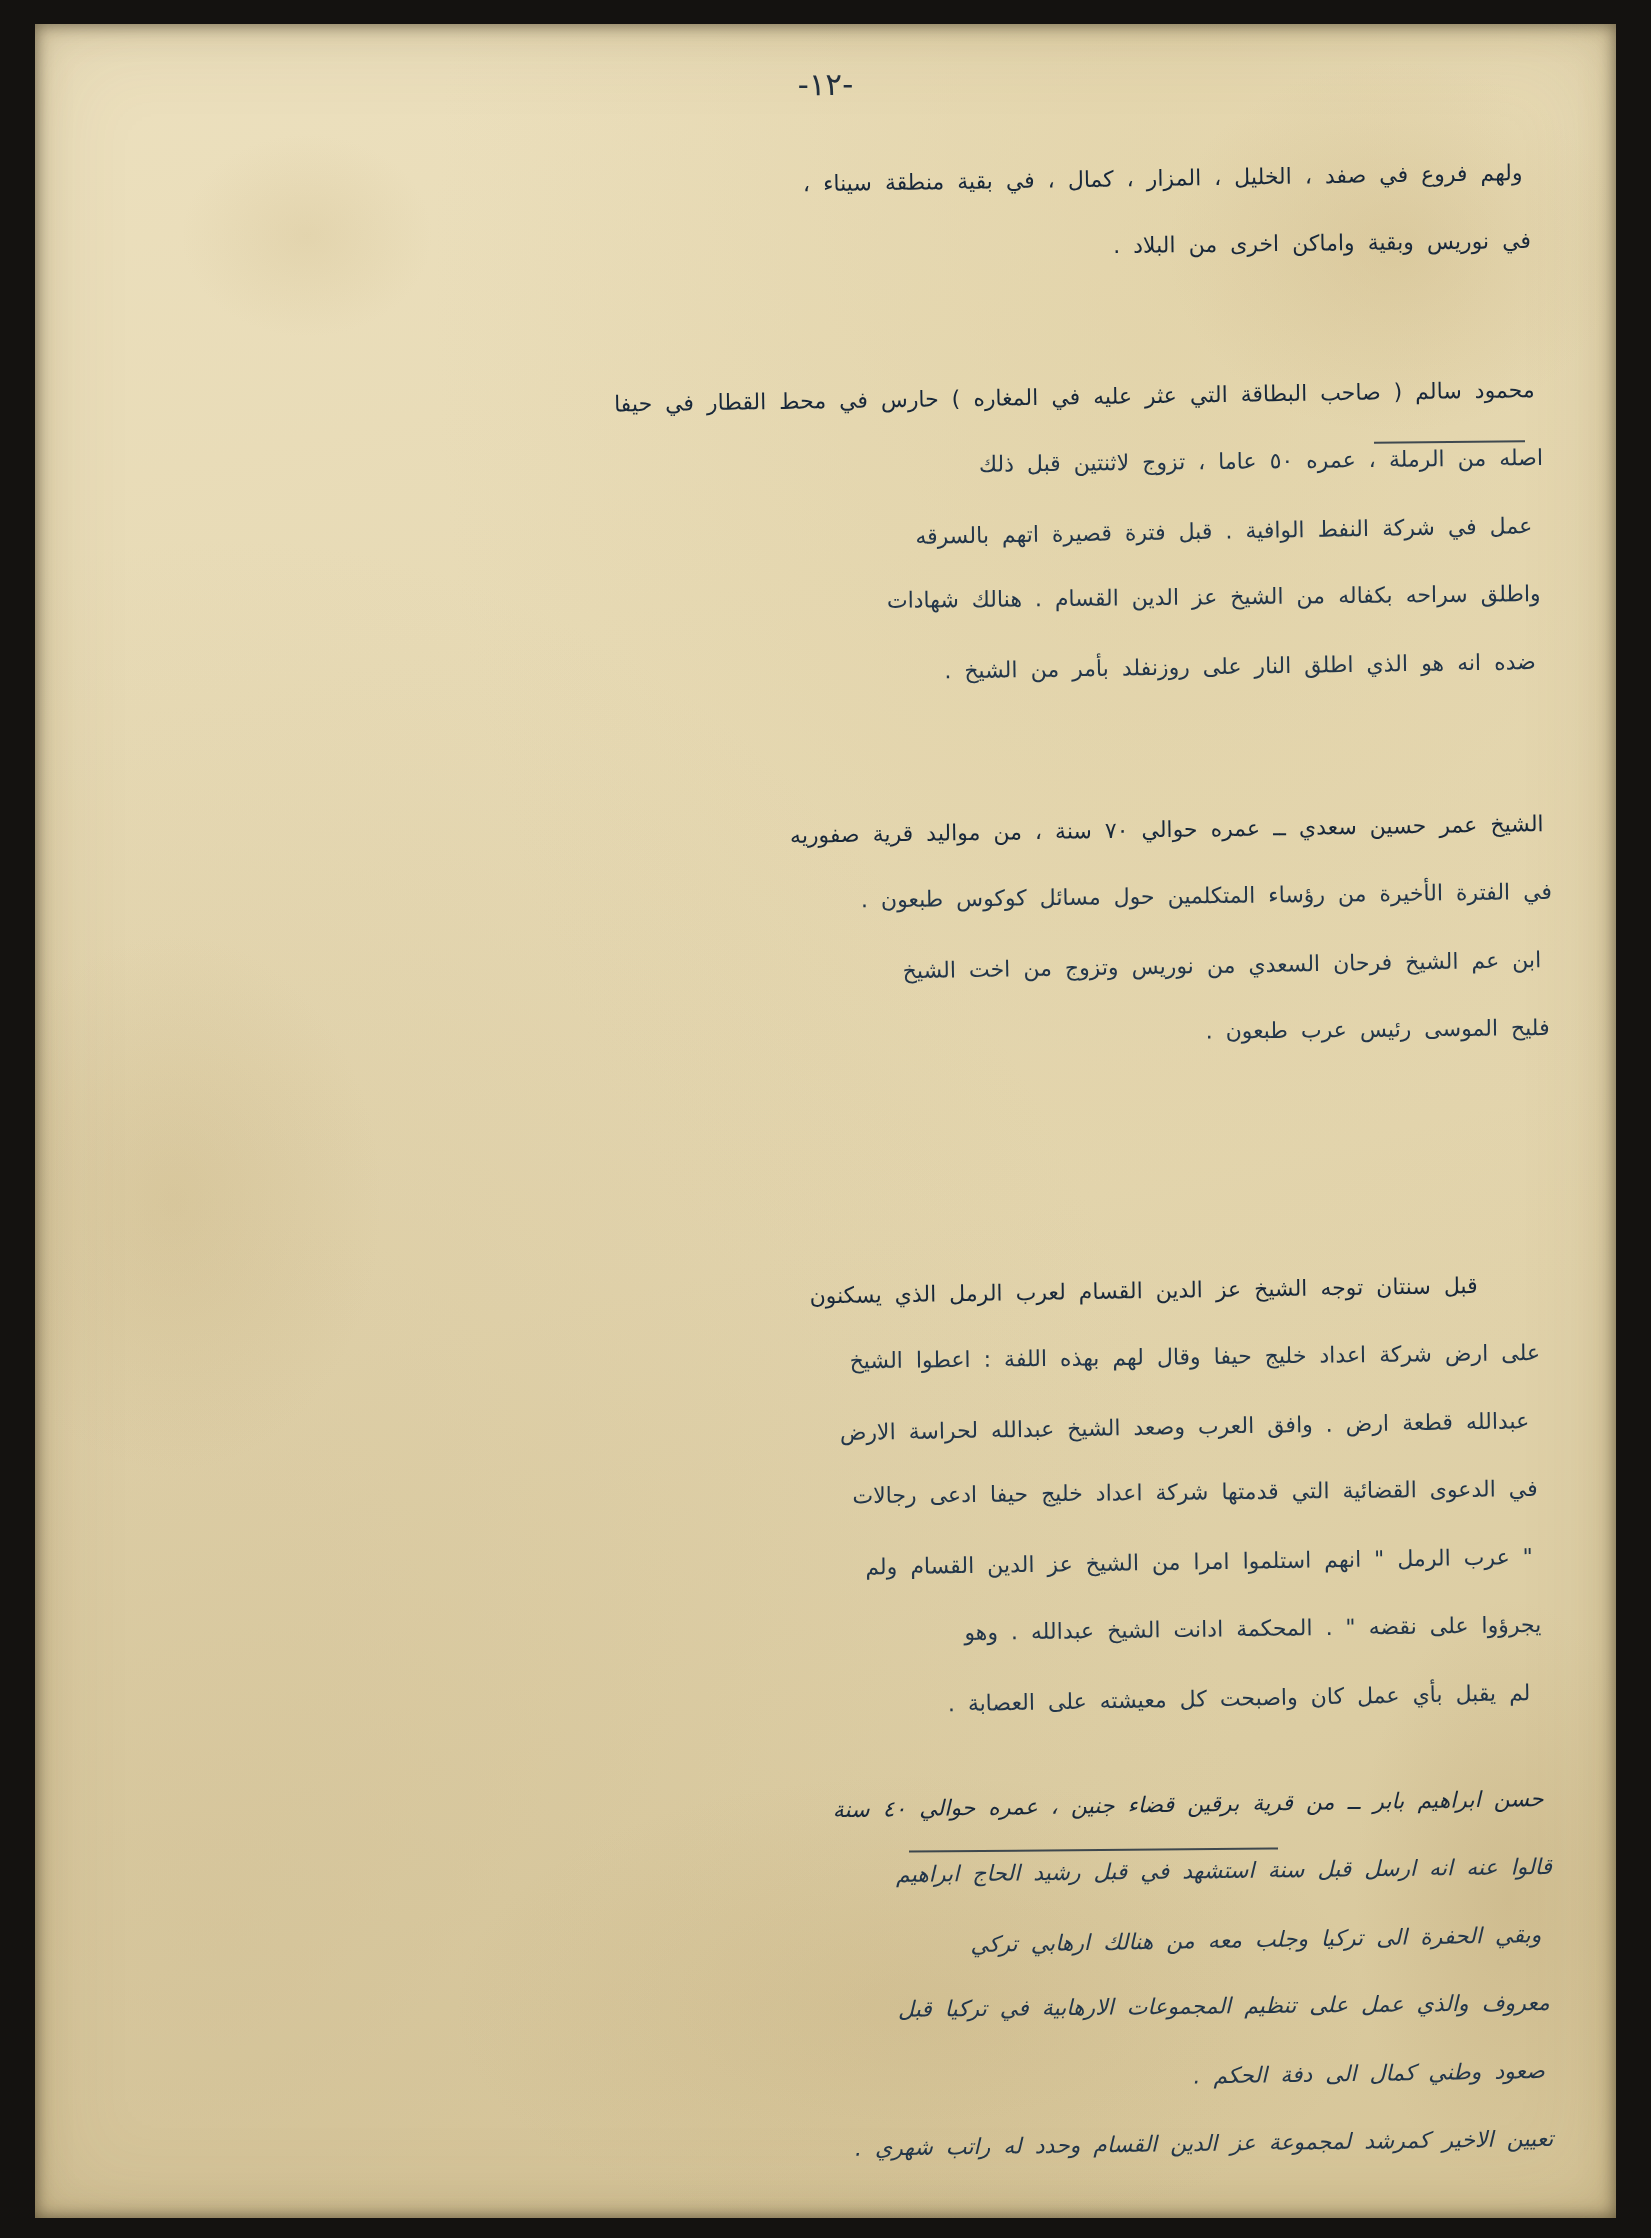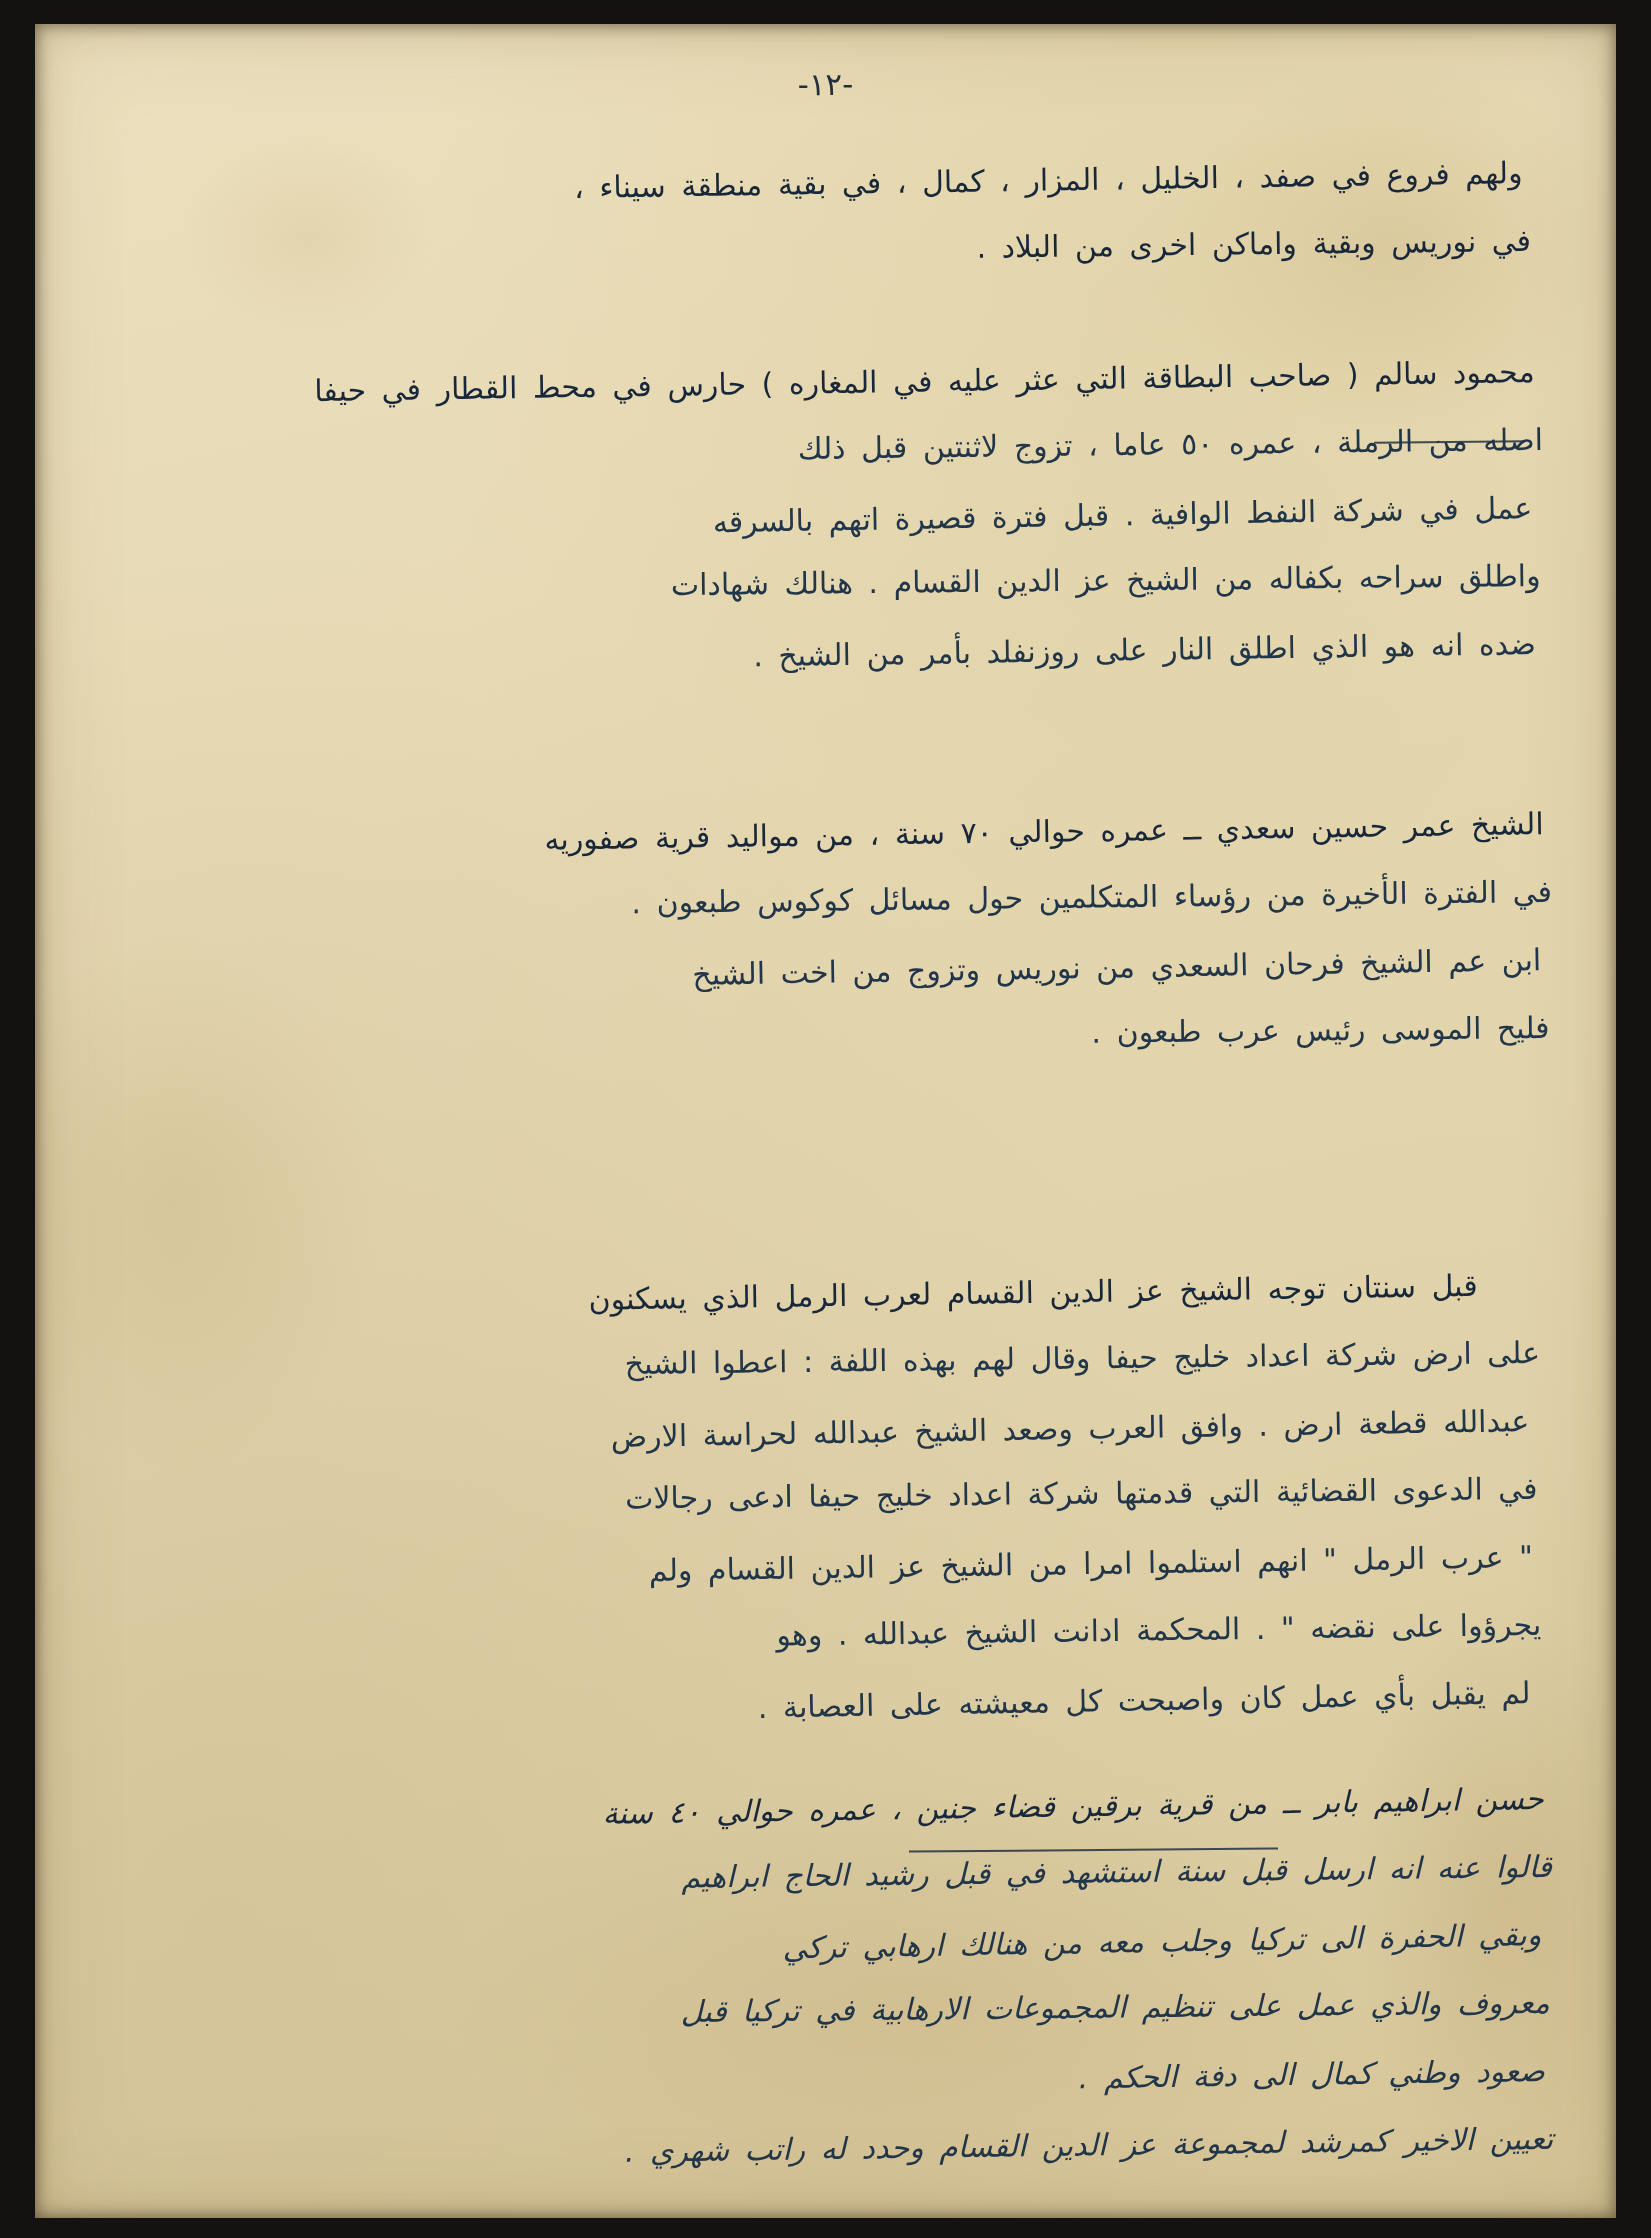--- a/index.html
+++ b/index.html
@@ -79,21 +79,21 @@
     width: 1581px;
     text-align: center;
     font-size: 31px;
     color: #22303f;
     letter-spacing: 1.2px;
     transform: rotate(-0.6deg);
   }
 
   .para {
     position: absolute;
-    font-size: 30px;
+    font-size: 22px;
     line-height: 68px;
     color: #203041;
     letter-spacing: 0.3px;
     word-spacing: 6px;
   }
 
   .ln {
     display: block;
     white-space: nowrap;
     transform-origin: right center;
@@ -140,21 +140,21 @@
 
     <div class="handwriting">
 
       <div class="page-number">-١٢-</div>
 
       <div class="para" style="top:115px; right:91px; width:1378px;">
         <span class="ln ink-dark">ولهم فروع في صفد ، الخليل ، المزار ، كمال ، في بقية منطقة سيناء ،</span>
         <span class="ln indent-2 ink-dark">في نوريس وبقية واماكن اخرى من البلاد .</span>
       </div>
 
-      <div class="para" style="top:314px; right:79px; width:1414px;">
+      <div class="para" style="top:332px; right:79px; width:1414px;">
         <span class="ln ink-dark">محمود سالم   ( صاحب البطاقة التي عثر عليه في المغاره )  حارس في محط القطار في حيفا</span>
         <span class="ln indent-1 ink-mid">اصله من الرملة ، عمره ٥٠ عاما ، تزوج لاثنتين قبل ذلك</span>
         <span class="ln indent-1 ink-mid">عمل في شركة النفط الوافية . قبل فترة قصيرة اتهم بالسرقه</span>
         <span class="ln indent-1 ink-mid">واطلق سراحه بكفاله من الشيخ عز الدين القسام . هنالك شهادات</span>
         <span class="ln indent-2 ink-mid">ضده انه هو الذي اطلق النار على روزنفلد بأمر من الشيخ .</span>
       </div>
 
       <div class="rule" style="top:417px; right:91px; width:151px;"></div>
 
       <div class="para" style="top:766px; right:70px; width:1426px;">

